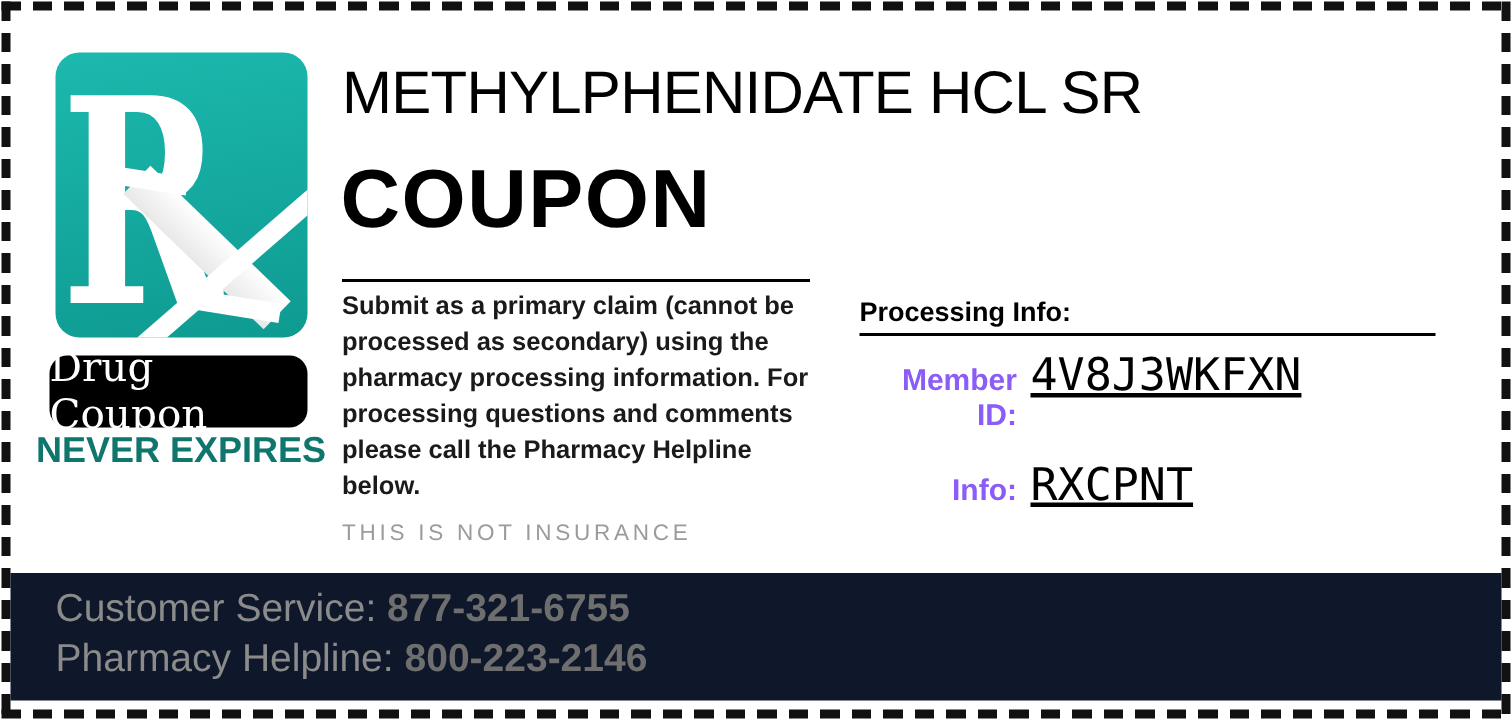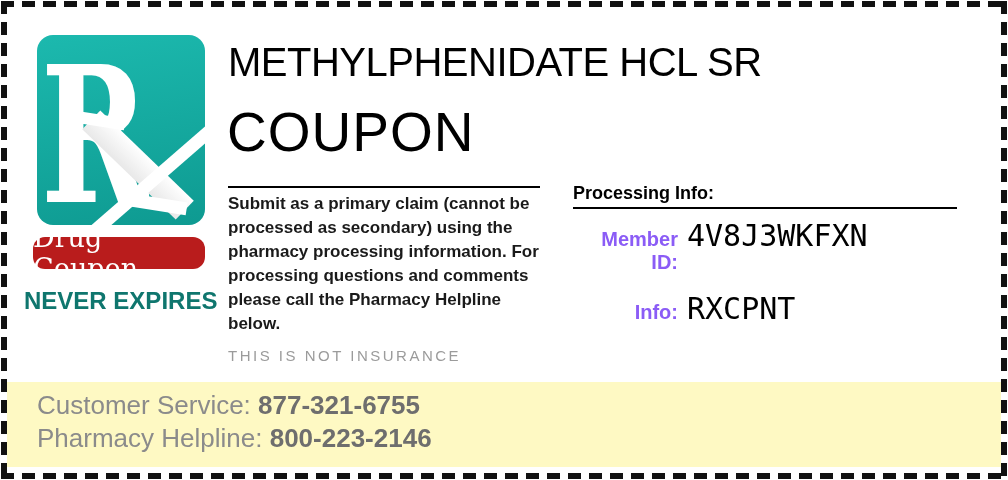--- a/index.html
+++ b/index.html
@@ -27,52 +27,52 @@
   .rx-logo .slash{position:absolute; left:-24px; top:130px; width:300px; height:13px;
     background:#fff; transform:rotate(-41deg);}
   .rx-logo .xstroke{position:absolute; left:36px; top:117px; width:130px; height:26px;
     background:linear-gradient(180deg,#fff 0%,#e8e8e8 100%); transform:rotate(44deg);}
   .rx-logo .xserif-top{position:absolute; left:44px; top:80px; width:44px; height:12px;
     background:#fff; transform:rotate(9deg);}
   .rx-logo .xserif-bot{position:absolute; left:94px; top:163px; width:56px; height:13px;
     background:#fff; transform:rotate(9deg);}
 
   
-  .badge{position:absolute; left:33px; top:237px; width:172px; height:32px;
-    background:#b91c1c; border-radius:12px; color:#fff;
+  .badge{position:absolute; left:33px; top:237px; width:172px; height:48px;
+    background:#000000; border-radius:12px; color:#fff;
     font-family:"DejaVu Serif", serif; font-size:27px;
     display:flex; align-items:center; justify-content:center;}
   .never{position:absolute; left:24px; top:287px; width:190px; text-align:center;
     color:#0f766e; font-weight:bold; font-size:24px; letter-spacing:0px; white-space:nowrap;}
 
   
   .drug-name{position:absolute; left:228px; top:40px; font-size:40px; font-weight:normal;
     color:#000; letter-spacing:-.5px; white-space:nowrap;}
-  .coupon-word{position:absolute; left:227px; top:100px; font-size:55px; font-weight:400;
+  .coupon-word{position:absolute; left:227px; top:100px; font-size:55px; font-weight:700;
     color:#000; letter-spacing:1px;}
 
   
   .col{position:absolute; top:183px;}
   .col .head{font-size:18px; font-weight:bold; color:#000;}
   .col .rule{height:2px; background:#000; margin-top:3px;}
   .instructions{left:228px; width:312px;}
   .instructions .body{margin-top:4px; font-size:17px; line-height:24px; color:#1a1a1a;font-weight:bold;}
   .instructions .not-insurance{margin-top:11px; font-size:15px; font-weight:normal;
     letter-spacing:2.5px; color:#9b9b9b; white-space:nowrap;}
 
-  .processing{left:573px; width:384px;}
+  .processing{left:573px; width:384px;margin-top:15px;}
   .proc-row{display:flex; align-items:baseline; margin-top:17px;}
   .proc-row.first{margin-top:9px;}
   .proc-row .lbl{width:105px; text-align:right; font-size:20px; font-weight:bold;
     color:#8b5cf6; flex:0 0 105px;}
   .proc-row .val{margin-left:9px; font-family:"DejaVu Sans Mono", monospace;
-    font-size:30px; color:#000; white-space:nowrap;}
+    font-size:30px; color:#000; white-space:nowrap;text-decoration:underline;}
 
   
-  .footer{position:absolute; left:7px; right:7px; top:382px; height:85px; background:#fef9c3;}
+  .footer{position:absolute; left:7px; right:7px; top:382px; height:85px; background:#0f172a;}
   .phones{position:absolute; left:30px; top:7px; font-size:26px; line-height:33px; color:#8b8b8b;}
   .phones b{color:#6e6e6e; font-weight:bold;}
 </style>
 </head>
 <body>
 
 <div class="coupon">
 
   <div class="dash h top"></div>
   <div class="dash h bottom"></div>

